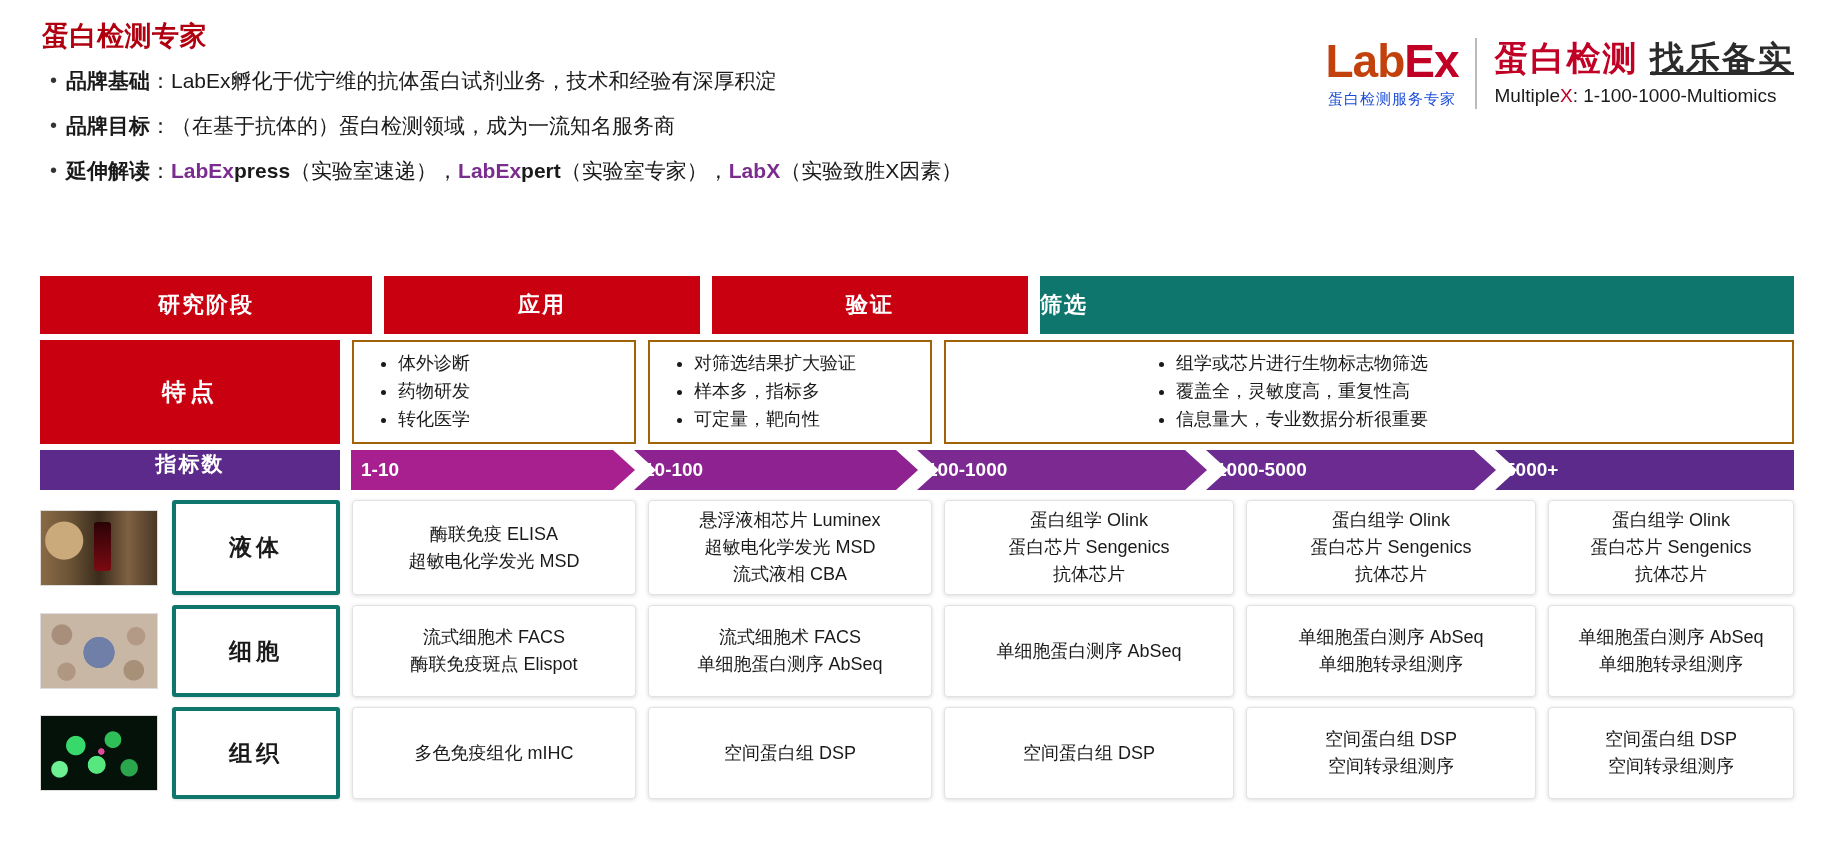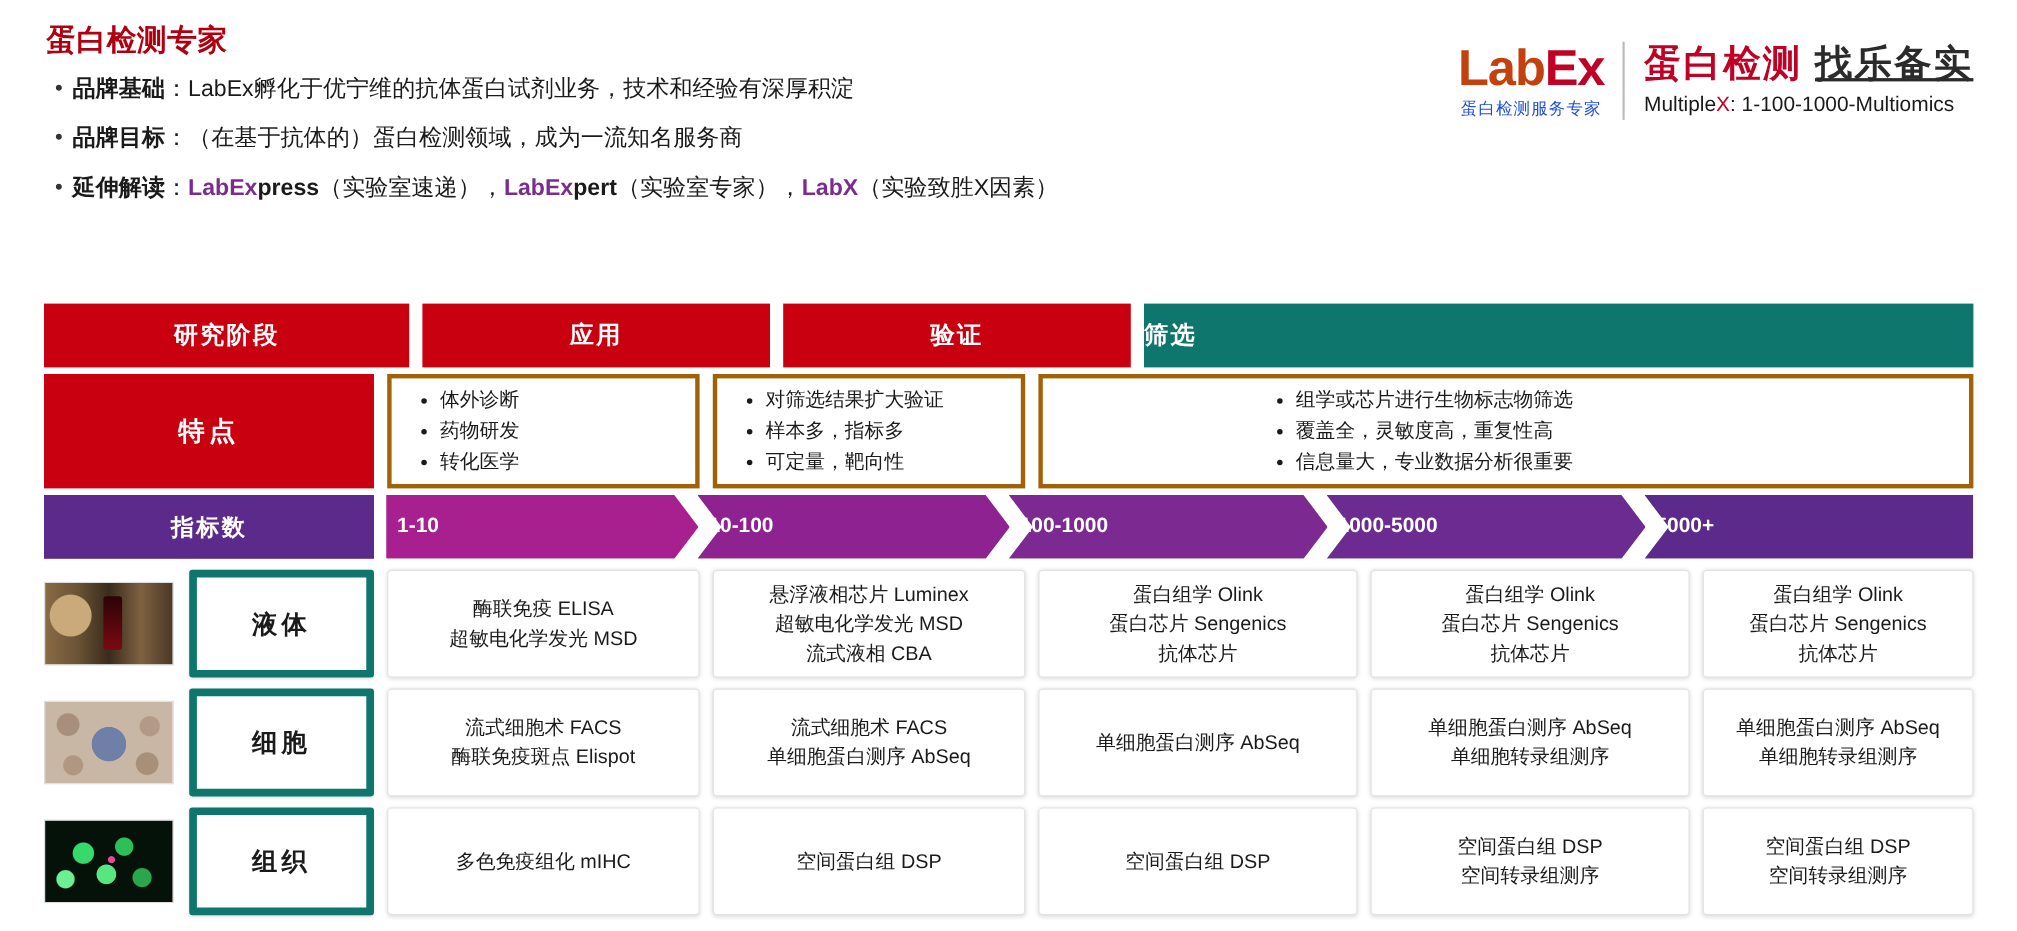--- a/index.html
+++ b/index.html
@@ -150,21 +150,21 @@
     background: #c9000f;
     color: #fff;
     font-size: 24px;
     font-weight: bold;
     display: flex;
     align-items: center;
     justify-content: center;
     letter-spacing: 4px;
   }
   .feat-box {
-    border: 4px solid #a16207;
+    border: 2px solid #a16207;
     background: #fff;
     display: flex;
     align-items: center;
     padding: 10px 0 10px 0;
     box-sizing: border-box;
   }
   .feat-box ul {
     margin: 0;
     padding-left: 44px;
     list-style: disc;
@@ -177,21 +177,21 @@
   }
   .feat-box.wide ul { padding-left: 230px; }
 
   
   .chev-label {
     background: #5b2a8a;
     color: #fff;
     font-size: 21px;
     font-weight: bold;
     text-align: center;
-    padding: 15px 0;
+    padding: 0 0;
     letter-spacing: 2px;
   }
   .chev {
     position: relative;
     color: #fff;
     font-size: 19px;
     font-weight: bold;
     display: flex;
     align-items: center;
     padding: 9px 0;
@@ -225,21 +225,21 @@
     border: 1px solid #ddd;
     box-sizing: border-box;
     overflow: hidden;
     position: relative;
     align-self: center;
     margin-right: 14px;
     background: #111;
   }
   .rowlabel {
     flex: 1 1 auto;
-    border: 7px solid #0f766e;
+    border: 4px solid #0f766e;
     background: #fff;
     display: flex;
     align-items: center;
     justify-content: center;
     font-size: 23px;
     font-weight: bold;
     letter-spacing: 4px;
     color: #1a1a1a;
     box-shadow: 0 1px 3px rgba(0,0,0,0.12);
     border-radius: 3px;

